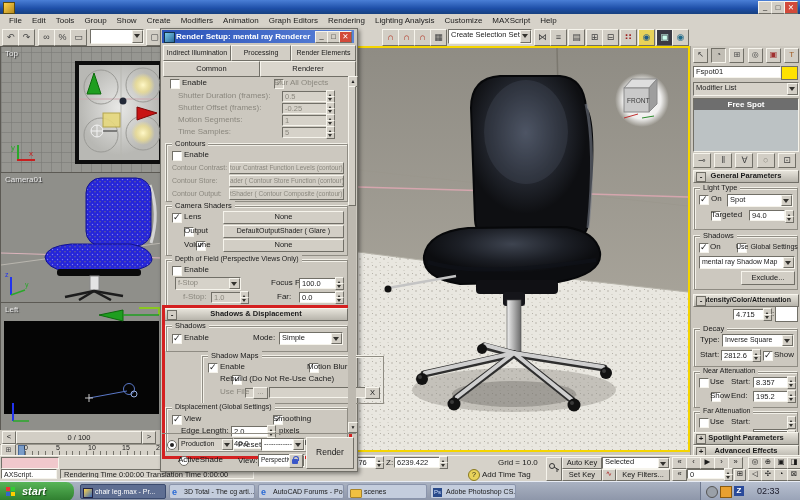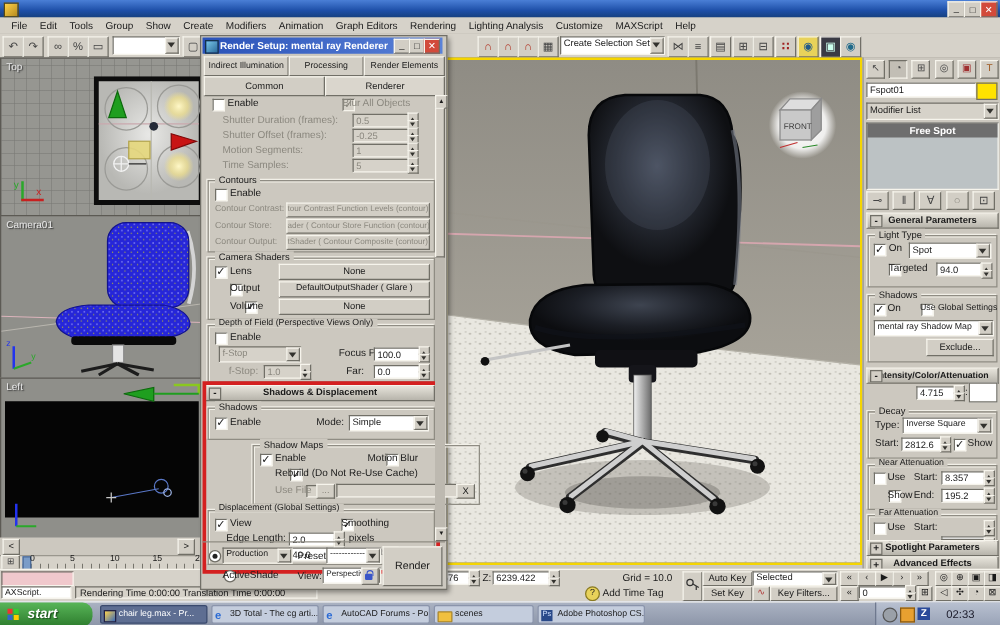--- a/index.html
+++ b/index.html
@@ -196,20 +196,21 @@
     </g>
     <g>
         <line x1="12" y1="118" x2="12" y2="100" stroke="#2233ee" stroke-width="2"></line>
       <line x1="12" y1="118" x2="28" y2="118" stroke="#2aa82a" stroke-width="1.5"></line>
       </g>
   </svg>
 </div>
 
 <div class="ab" style="left:0;top:430px;width:163px;height:14px;background:#ccc8bf;">
   <span class="ab btn" style="left:2px;top:1px;width:12px;height:11px;line-height:10px;">&lt;</span>
+  <span class="ab btn" style="left:16px;top:1px;width:124px;height:11px;line-height:11px;">0 / 100</span>
   <span class="ab btn" style="left:142px;top:1px;width:12px;height:11px;line-height:10px;">&gt;</span>
 </div>
 
 <div class="ab" style="left:0;top:444px;width:163px;height:11px;background:#d6d2c9;border-top:1px solid #9a978e;">
   <span class="ico" data-g="⊞" style="position:absolute;left:1px;top:-1px;width:13px;height:10px;line-height:9px;font-size:7px;"></span>
   <div class="ab tick-ruler" style="left:18px;top:6px;width:145px;height:5px;"></div>
   <div class="ab" style="left:18px;top:0;width:5px;height:11px;background:#7a9cc8;border:1px solid #4a6a98;"></div>
   <span class="ab" style="left:24px;top:-1px;font-size:7px;">0</span>
   <span class="ab" style="left:56px;top:-1px;font-size:7px;">5</span>
   <span class="ab" style="left:88px;top:-1px;font-size:7px;">10</span>
@@ -650,21 +651,21 @@
         <span class="v">Simple</span>
           <i class="da"></i>
         </span>
     </div>
 
     <div class="grp" style="left:4px;top:280px;width:180px;height:46px;margin-left:36px;">
       <span class="gt">Shadow Maps</span>
       <span class="cb on ab" style="left:5px;top:6px;"></span>
       <span class="ab lbl" style="left:17px;top:5px;">Enable</span>
       <span class="cb ab" style="left:94px;top:6px;"></span>
-      <span class="ab lbl" style="left:91px;top:5px;">Motion Blur</span>
+      <span class="ab lbl" style="left:104px;top:5px;">Motion Blur</span>
       <span class="cb on ab" style="left:5px;top:18px;"></span>
       <span class="ab lbl" style="left:17px;top:17px;">Rebuild (Do Not Re-Use Cache)</span>
       <span class="cb gray ab" style="left:5px;top:31px;"></span>
       <span class="ab lbl dis" style="left:17px;top:30px;">Use File</span>
       <span class="ab btn dis" style="left:50px;top:30px;width:13px;height:10px;line-height:8px;">...</span>
       <span class="ab fld dis" style="left:66px;top:30px;width:92px;height:9px;"></span>
       <span class="ab btn" style="left:162px;top:30px;width:13px;height:10px;line-height:9px;">X</span>
     </div>
 
     <div class="grp" style="left:4px;top:332px;width:180px;height:42px;">

